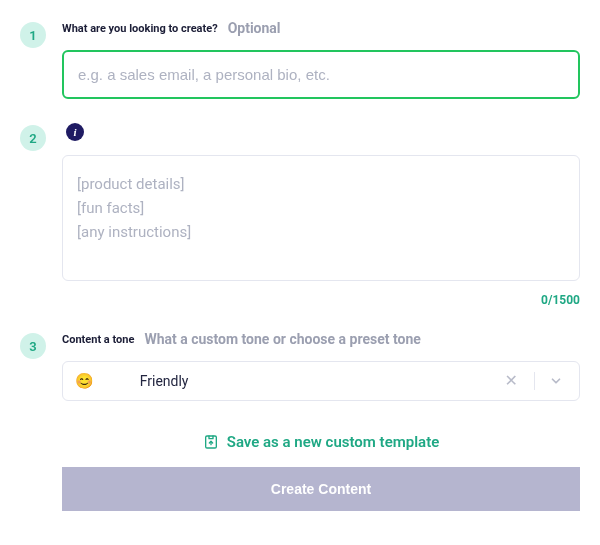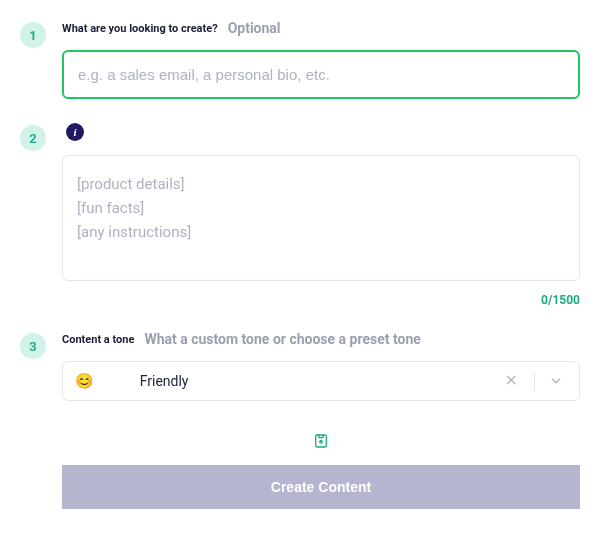--- a/index.html
+++ b/index.html
@@ -211,16 +211,17 @@
 <div class="bottom-area">
   <div class="save-row">
     <span>
       <svg width="16" height="16" viewBox="0 0 24 24" fill="none" stroke="#1fa884" stroke-width="2" stroke-linecap="round" stroke-linejoin="round">
         <rect x="4" y="3" width="16" height="18" rx="2"></rect>
         <path d="M9 3v4h6V3"></path>
         <path d="M12 11v5"></path>
         <path d="M9.5 13.5 12 11l2.5 2.5"></path>
       </svg>
     </span>
+    <span>Save as a new custom template</span>
   </div>
 
   <button class="create-btn">Create Content</button>
 </div>
 
 </body></html>

